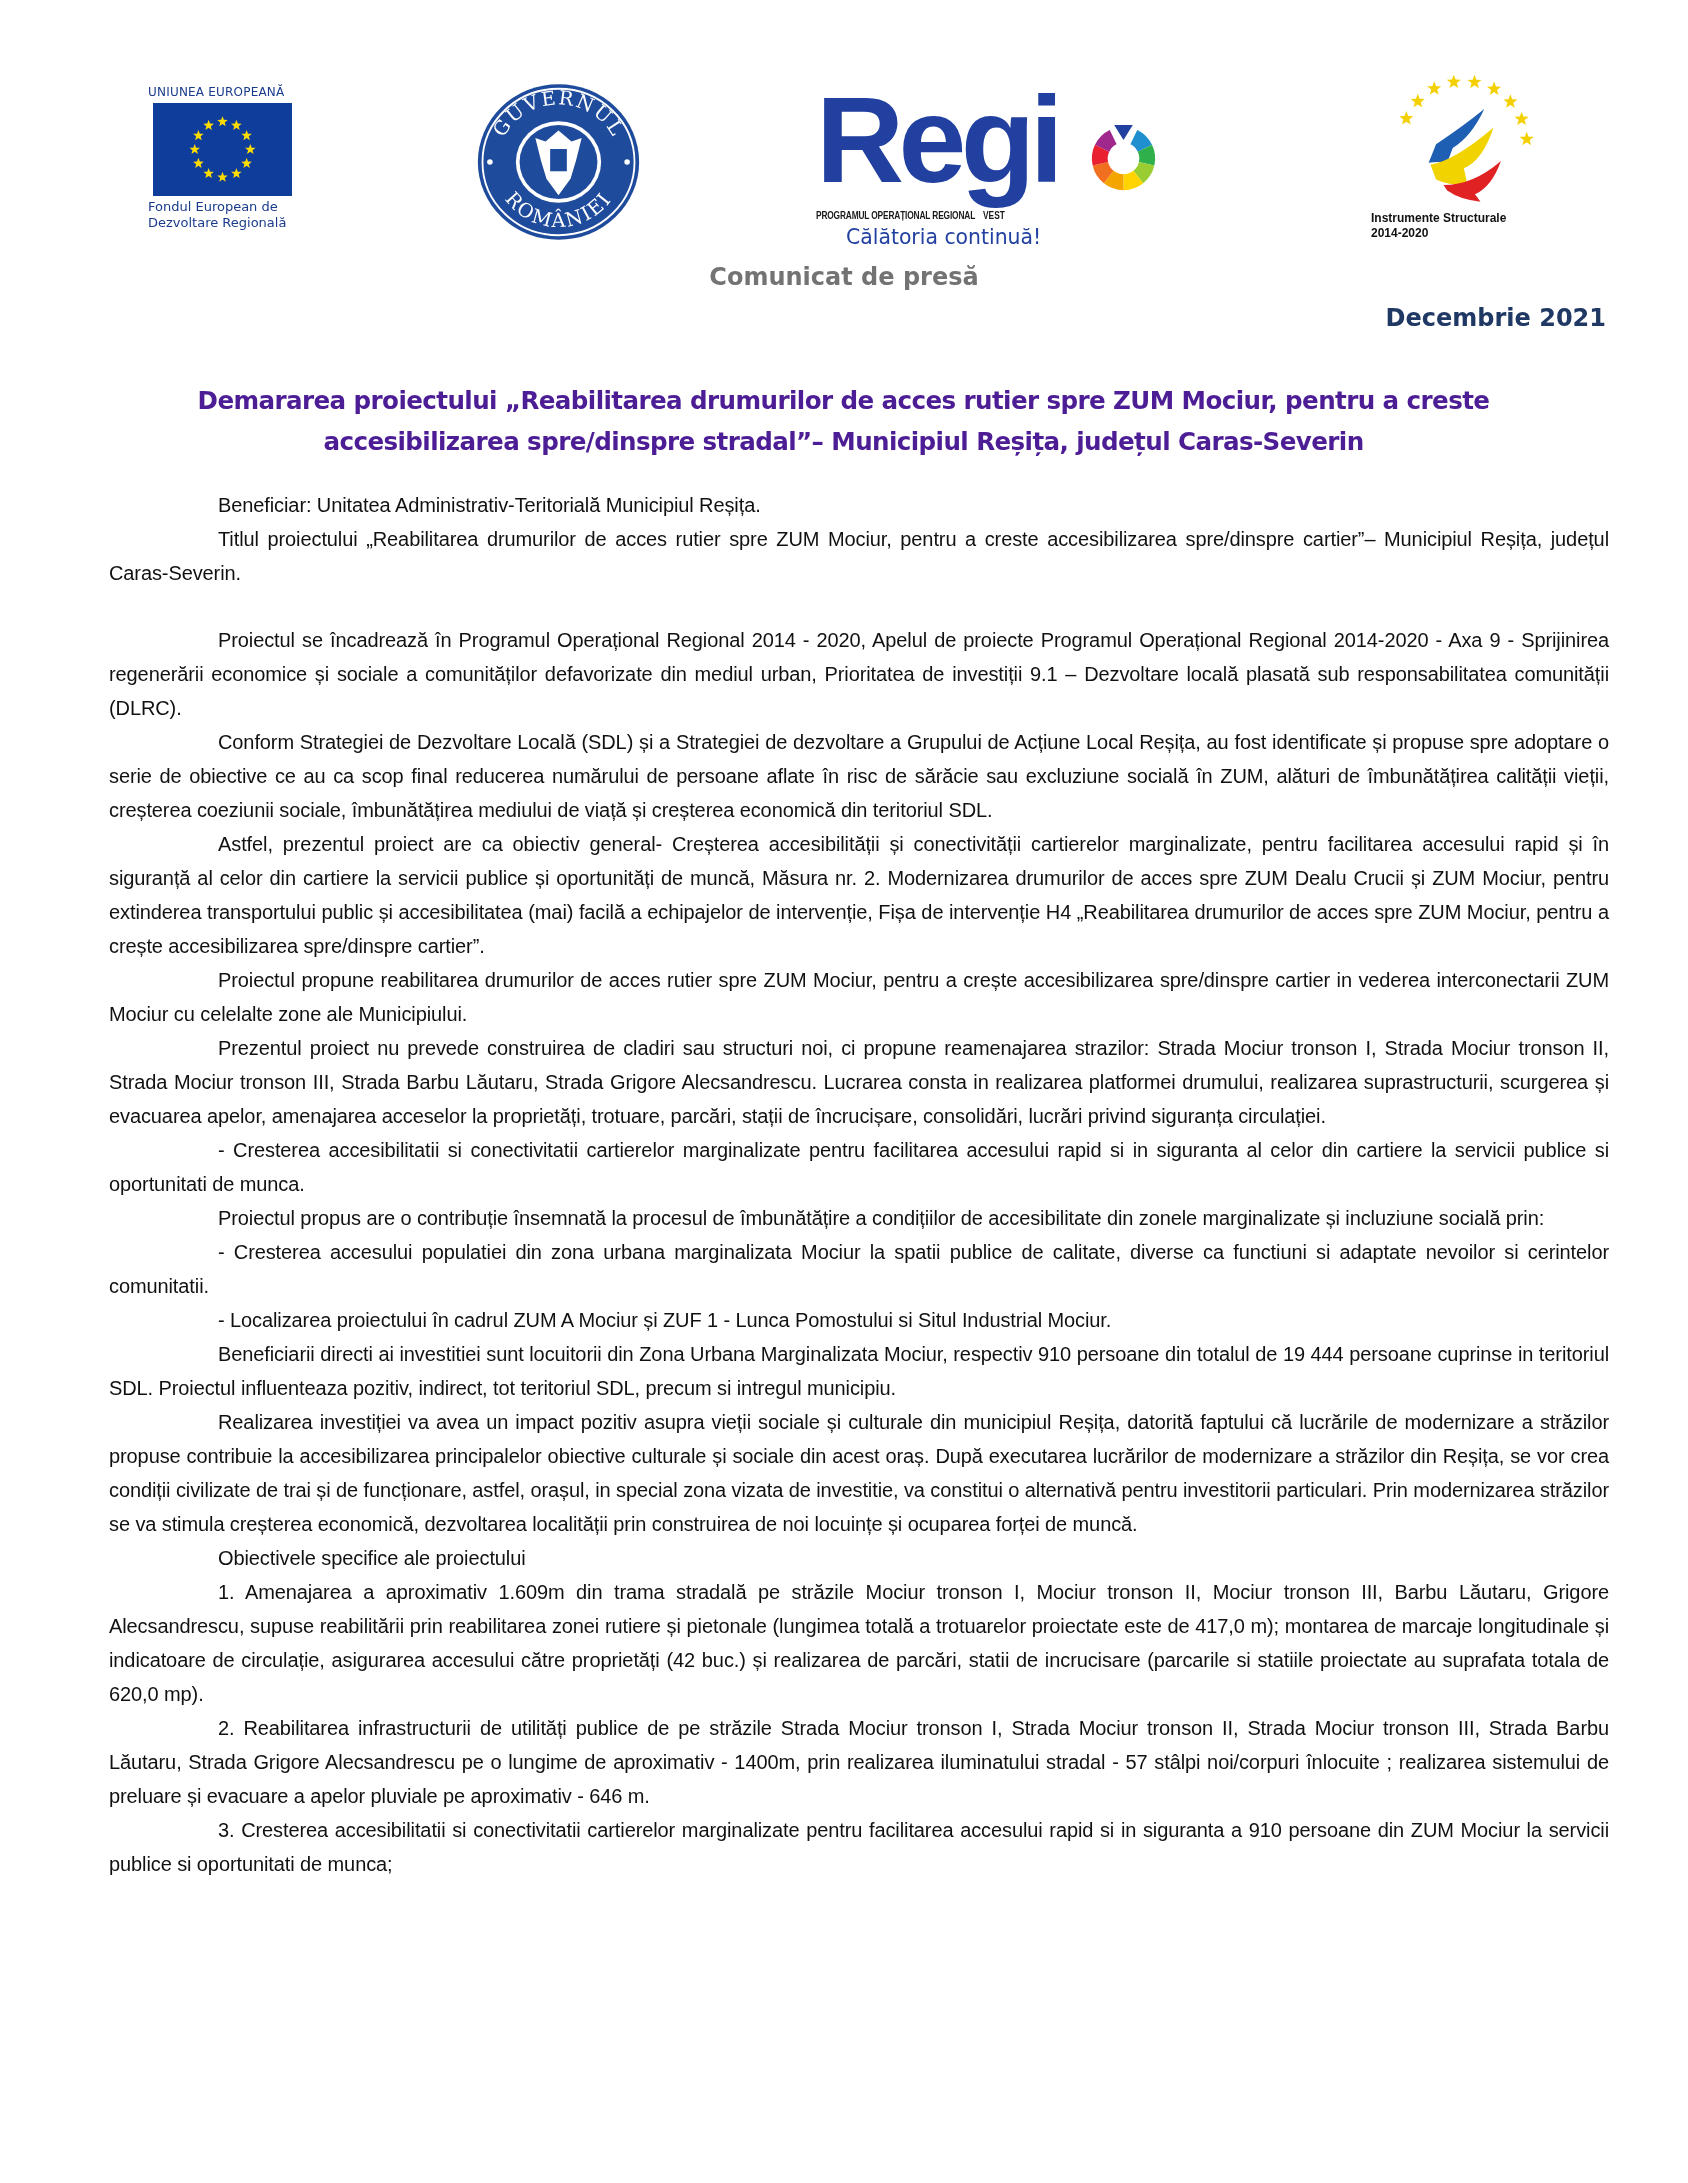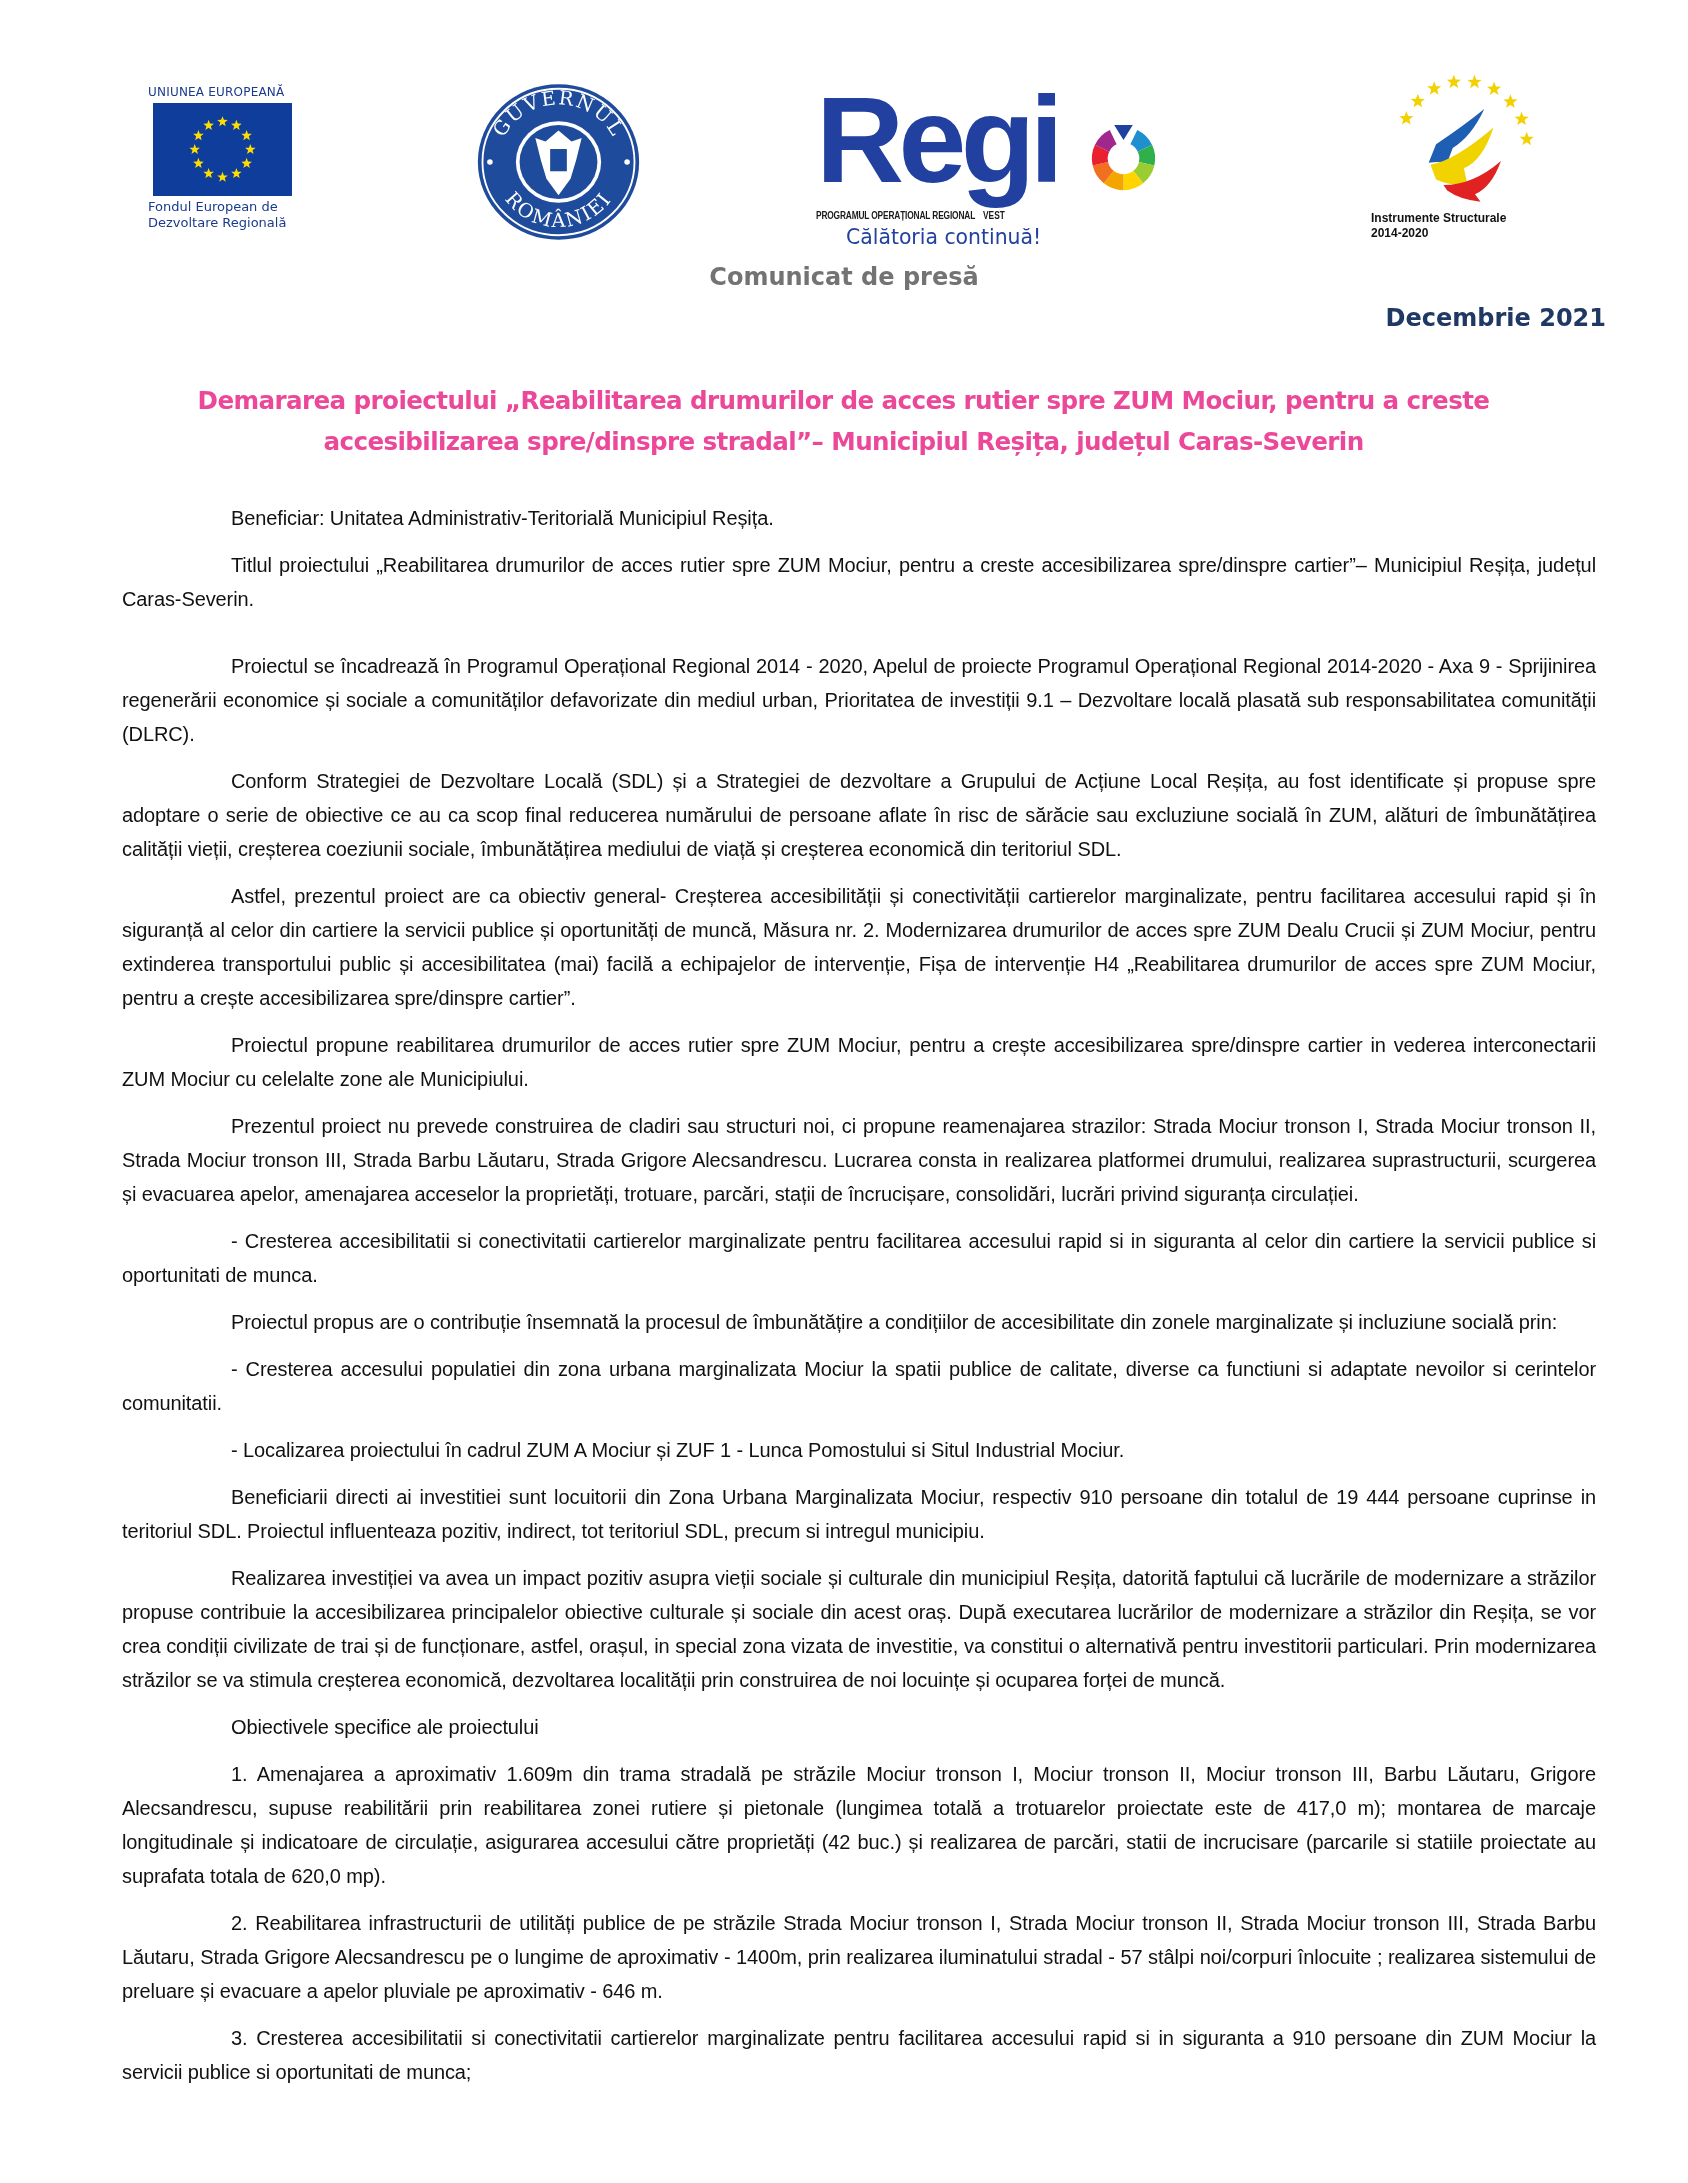--- a/index.html
+++ b/index.html
@@ -17,25 +17,25 @@
   .regio .prog { position:absolute; left:0; top:122px; font-size:10.2px; font-weight:bold; color:#1a1a1a; font-family:"Liberation Sans", sans-serif; transform:scaleX(0.82); transform-origin:left; white-space:nowrap; letter-spacing:-0.2px; }
   .regio .vest { position:absolute; left:167px; top:122px; font-size:10.2px; font-weight:bold; color:#1a1a1a; transform:scaleX(0.82); transform-origin:left; }
   .regio .tag { position:absolute; left:30px; top:137px; font-size:20.4px; color:#2140a0; font-family:"DejaVu Sans", sans-serif; white-space:nowrap; }
   .instr { position:absolute; left:1371px; top:72px; width:204px; height:176px; }
   .instr .lbl { position:absolute; left:0; top:139px; width:195px; text-align:left; font-size:12px; font-weight:bold; line-height:15px; color:#111; font-family:"Liberation Sans", sans-serif; }
 
   .press { position:absolute; top:263px; left:0; width:1688px; text-align:center;
            font-family:"DejaVu Sans", sans-serif; font-weight:bold; font-size:24px; color:#737373; }
   .date { position:absolute; top:304px; right:82px; font-family:"DejaVu Sans", sans-serif; font-weight:bold; font-size:24px; color:#1f3864; }
   .title { position:absolute; top:380px; left:148px; width:1391px; text-align:center;
-           font-family:"DejaVu Sans", sans-serif; font-weight:bold; font-size:24.6px; line-height:41px; color:#ec4899; letter-spacing:-0.6px; }
+           font-family:"DejaVu Sans", sans-serif; font-weight:bold; font-size:24.6px; line-height:41px; color:#4c1d95; letter-spacing:-0.6px; }
 
   .body { position:absolute; top:488px; left:109px; width:1500px;
           font-family:"Liberation Sans", sans-serif; font-size:20px; line-height:34px; color:#111; }
-  .body p { margin:13px; text-align:justify; text-indent:109px; letter-spacing:-0.1px; }
+  .body p { margin:0; text-align:justify; text-indent:109px; letter-spacing:-0.1px; }
   .body p.gap { margin-top:33px; }
 </style>
 </head>
 <body>
 
 <div class="logos">
 
   <div class="eu">
     <div class="cap">UNIUNEA EUROPEANĂ</div>
     <svg class="flag" viewBox="0 0 150 100">

